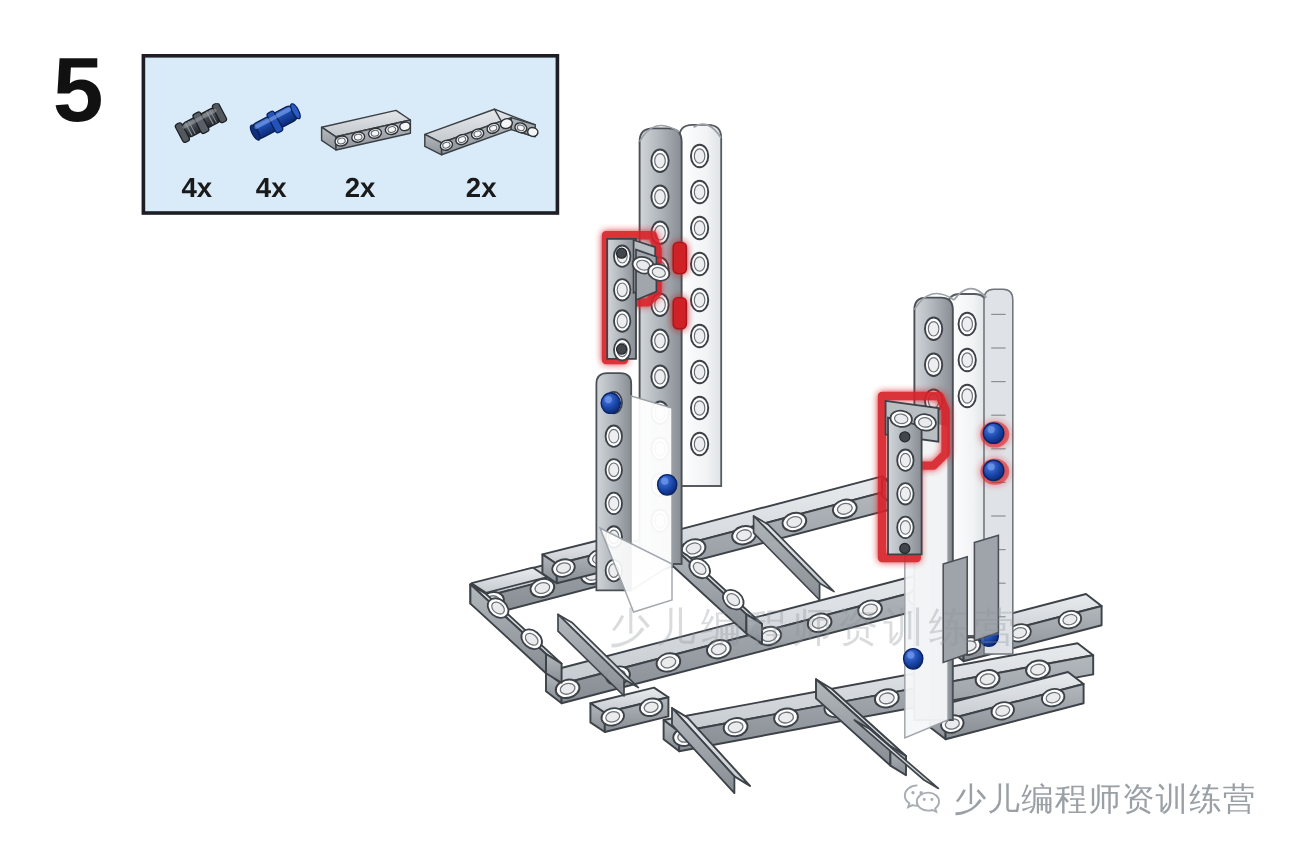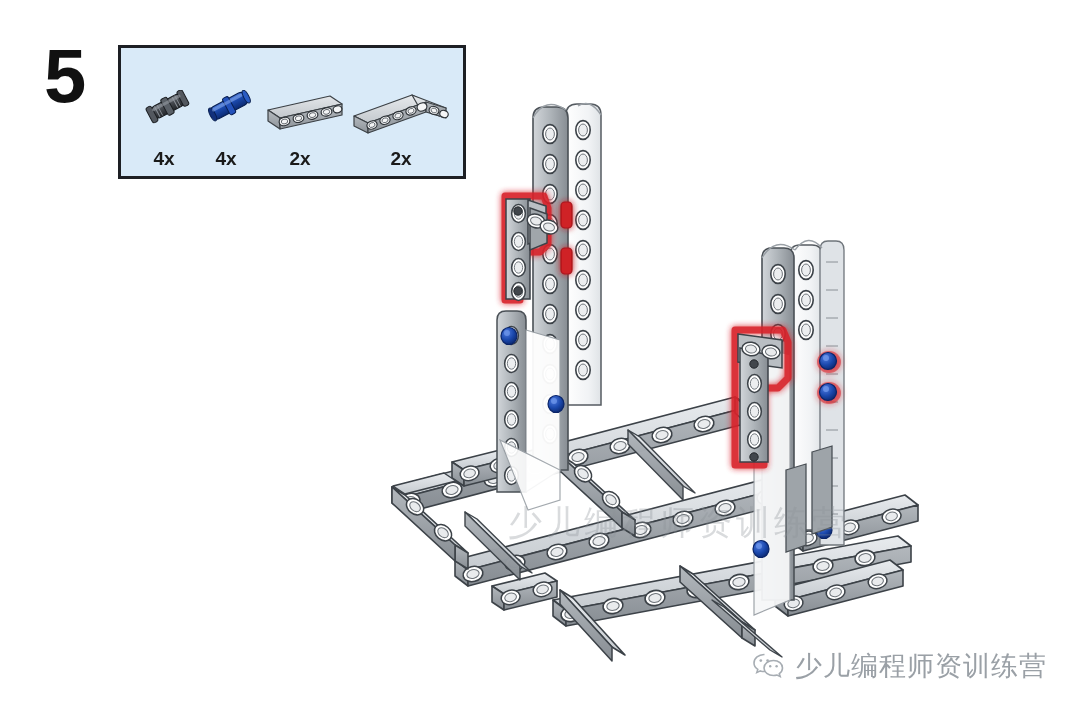--- a/index.html
+++ b/index.html
@@ -52,21 +52,21 @@
     bottom: 8px;
     text-align: center;
   }
   .part-art {
     height: 58px;
     position: relative;
     margin: 0 auto;
   }
   .part-count {
     font-family: "Liberation Sans", sans-serif;
-    font-size: 19px;
+    font-size: 23px;
     font-weight: bold;
     color: #1a1a1a;
     margin-top: 1px;
     line-height: 1;
   }
   #slot-0 { left: 8px;   width: 70px; }
   #slot-1 { left: 70px;  width: 70px; }
   #slot-2 { left: 131px; width: 96px; }
   #slot-3 { left: 225px; width: 110px; }
 

